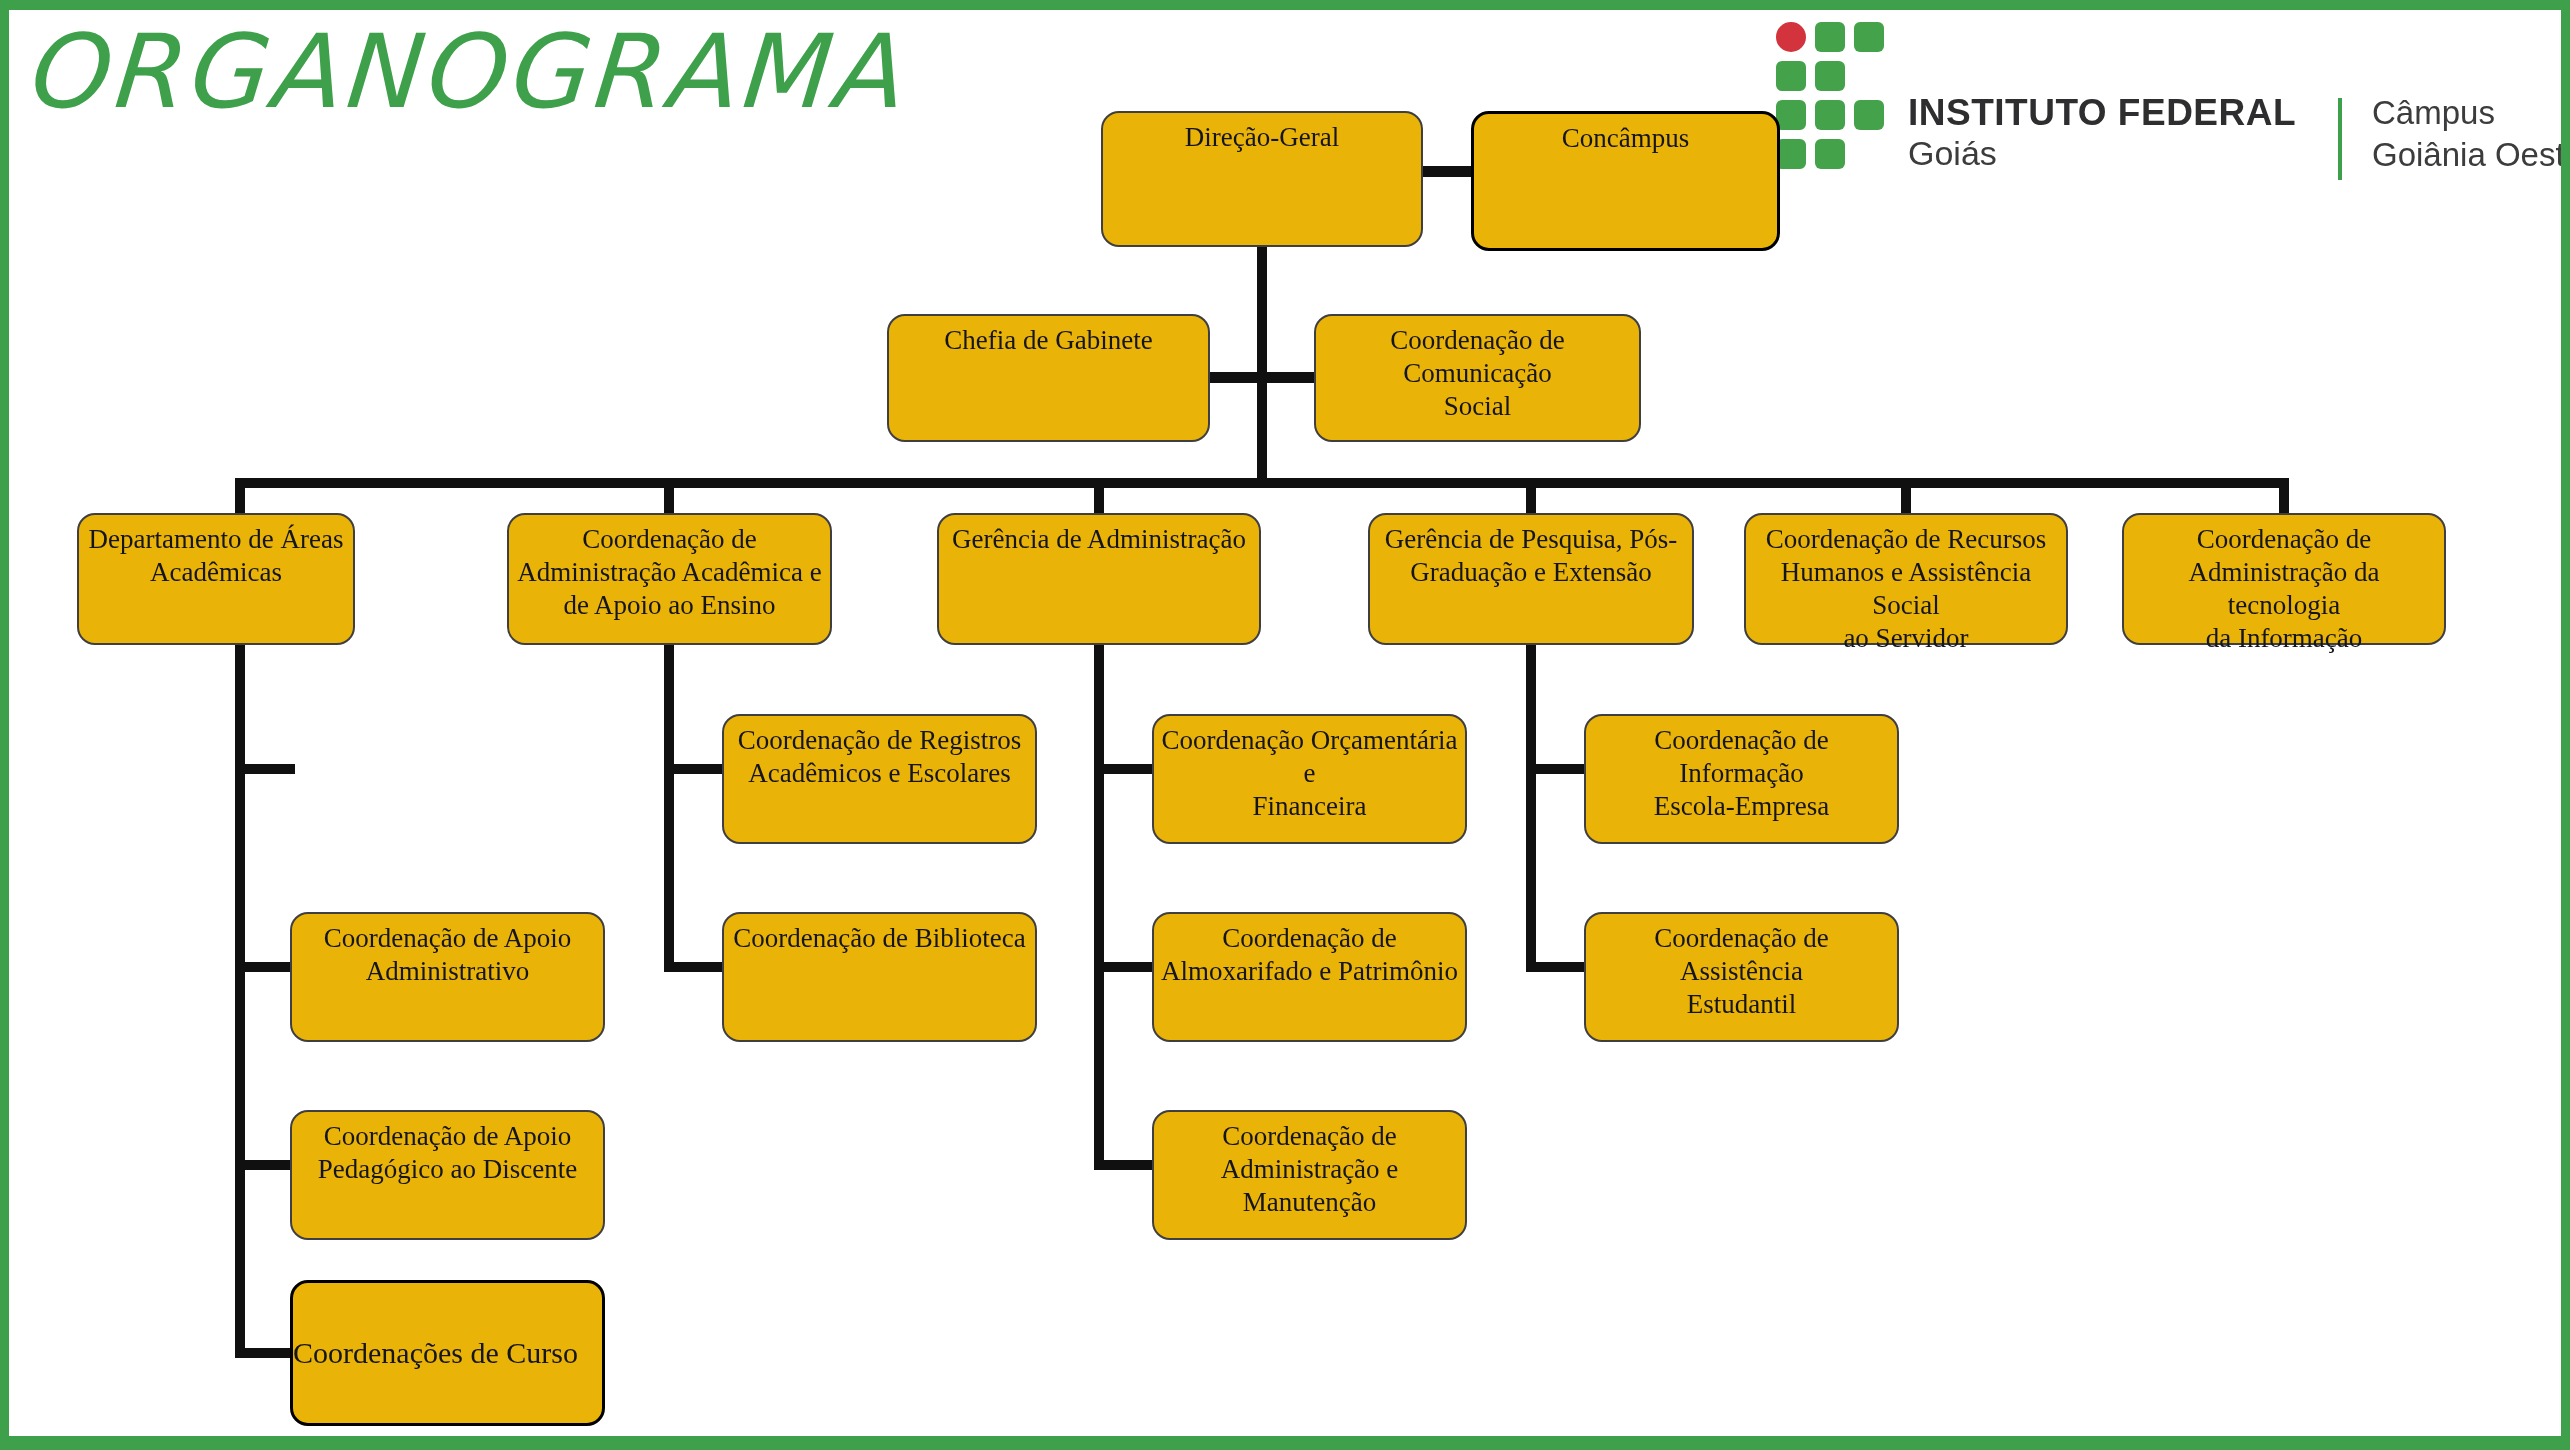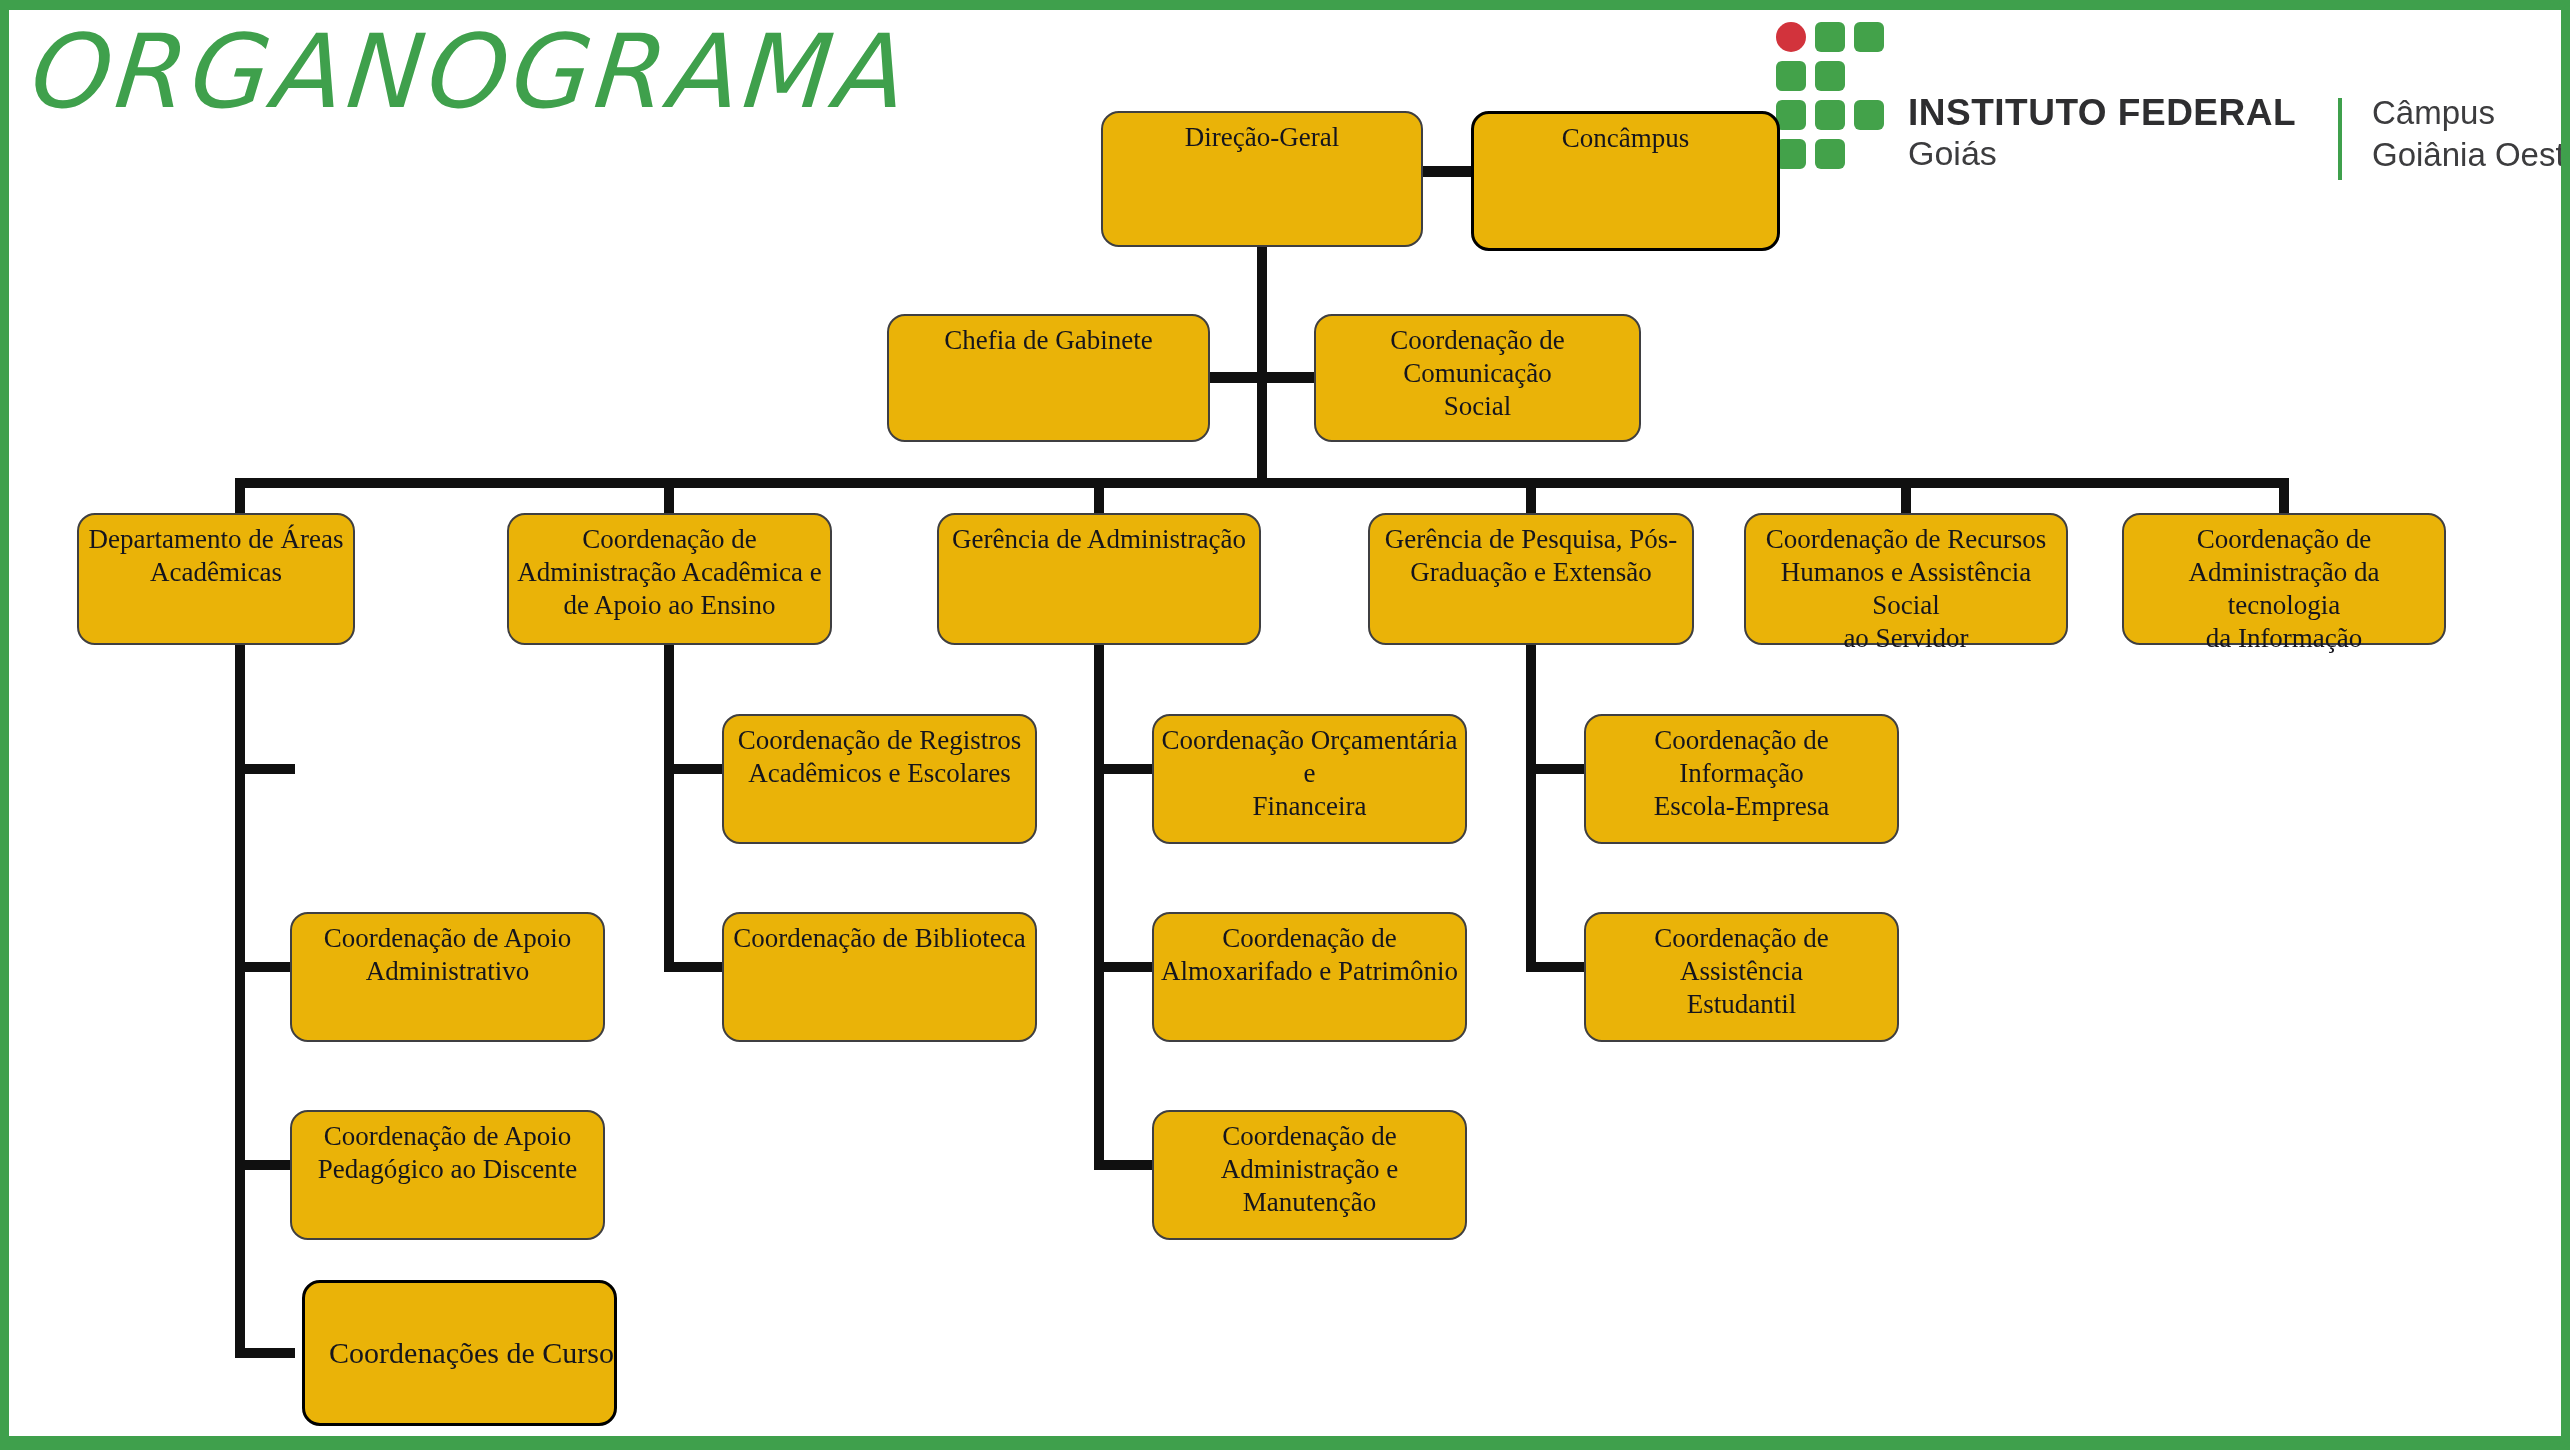--- a/index.html
+++ b/index.html
@@ -49,21 +49,21 @@
   .ln{position:absolute;background:#101010;z-index:1;}
   
   .bx{
     position:absolute;z-index:2;background:#eab308;
     border:2px solid #3F3F41;border-radius:18px;box-sizing:border-box;
     text-align:center;padding:8px 6px 0;
     font-size:27px;line-height:1.22;color:#15151D;
   }
   .bx span{display:block;white-space:pre-line;}
   .bx.bold{border:3px solid #000000;}
-  .bx.vcenter{display:flex;align-items:center;justify-content:flex-end;padding:0;font-size:30px;margin-left:12px;}
+  .bx.vcenter{display:flex;align-items:center;justify-content:flex-start;padding:0;font-size:30px;}
 </style>
 </head>
 <body>
 
 <div class="stage">
 
   <div class="frame"></div>
 
   <div class="title">ORGANOGRAMA</div>
 

